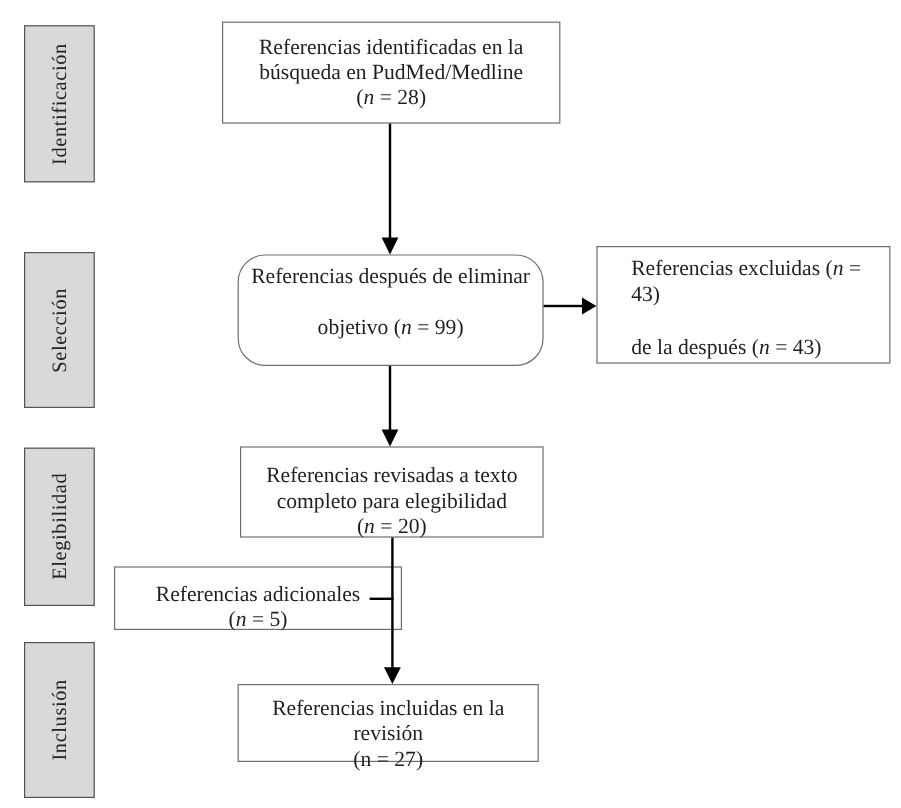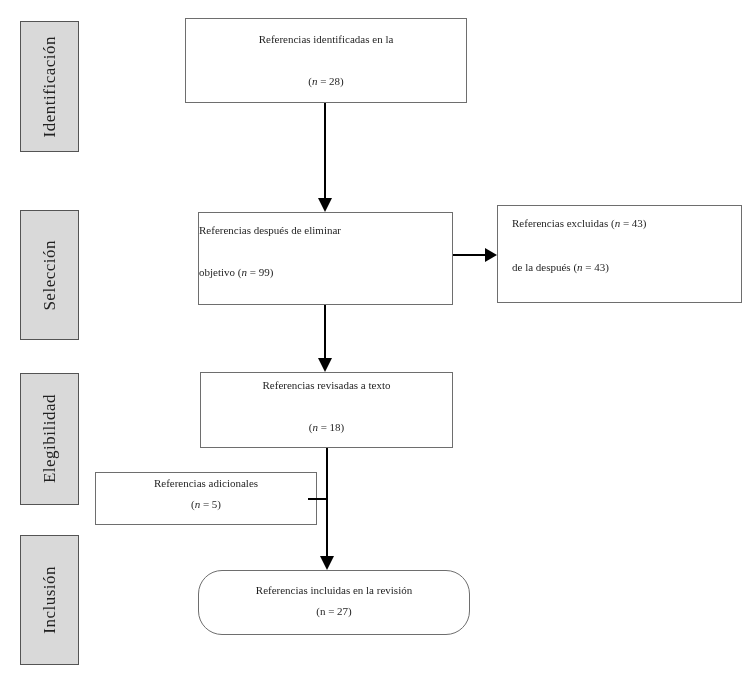--- a/index.html
+++ b/index.html
@@ -37,32 +37,32 @@
   .stage-2 { top: 210px; height: 130px; }
   .stage-3 { top: 373px; height: 132px; }
   .stage-4 { top: 535px; height: 130px; }
 
   
   .node {
     position: absolute;
     background: #ffffff;
     border: 1px solid #6e6e6e;
     box-sizing: border-box;
-    font-size: 11px;
+    font-size: 18px;
     line-height: 21px;
   }
   .node .node-text { width: 100%; }
   .node i { font-style: italic; }
 
   .node-identified { left: 185px; top: 18px;  width: 282px; height: 85px; text-align: center; padding-top: 10px; }
-  .node-screened   { left: 198px; top: 212px; width: 255px; height: 93px; text-align: left; padding-top: 7px; }
-  .node-excluded   { left: 497px; top: 205px; width: 245px; height: 98px; text-align: left; padding: 6px 8px 0 14px; line-height: 22px; }
-  .node-fulltext   { left: 200px; top: 372px; width: 253px; height: 76px; text-align: center; padding-top: 2px; }
-  .node-additional { left: 95px;  top: 472px; width: 222px; height: 53px; text-align: center; padding-top: 0; }
-  .node-included   { left: 198px; top: 570px; width: 272px; height: 65px; text-align: center; padding-top: 9px; border-radius: 24px; }
+  .node-screened   { left: 198px; top: 212px; width: 255px; height: 93px; text-align: center; padding-top: 7px; border-radius: 23px; }
+  .node-excluded   { left: 497px; top: 205px; width: 245px; height: 98px; text-align: left; padding: 6px 8px 0 28px; line-height: 22px; }
+  .node-fulltext   { left: 200px; top: 372px; width: 253px; height: 76px; text-align: center; padding-top: 13px; }
+  .node-additional { left: 95px;  top: 472px; width: 240px; height: 53px; text-align: center; padding-top: 12px; }
+  .node-included   { left: 198px; top: 570px; width: 251px; height: 65px; text-align: center; padding-top: 9px; }
 
   
   .line { position: absolute; background: #000000; }
   .v-line-1 { left: 324px; top: 103px; width: 2px; height: 96px; }
   .v-line-2 { left: 324px; top: 305px; width: 2px; height: 54px; }
   .v-line-3 { left: 326px; top: 448px; width: 2px; height: 109px; }
   .h-line-1 { left: 453px; top: 254px; width: 33px; height: 2px; }
   .h-line-2 { left: 308px; top: 498px; width: 20px; height: 2px; }
 
   
@@ -86,30 +86,30 @@
     <span class="stage-label">Selección</span>
   </div>
   <div class="stage stage-3">
     <span class="stage-label">Elegibilidad</span>
   </div>
   <div class="stage stage-4">
     <span class="stage-label">Inclusión</span>
   </div>
 
   <div class="node node-identified">
-    <div class="node-text"><span>Referencias identificadas en la</span><br><br><span>(</span><i>n</i><span> = 28)</span></div>
+    <div class="node-text"><span>Referencias identificadas en la</span><br><span>búsqueda en PudMed/Medline</span><br><span>(</span><i>n</i><span> = 28)</span></div>
   </div>
   <div class="node node-screened">
     <div class="node-text"><span>Referencias después de eliminar</span><br><br><span>objetivo (</span><i>n</i><span> = 99)</span></div>
   </div>
   <div class="node node-excluded">
     <div class="node-text"><span>Referencias excluidas (</span><i>n</i><span> = 43)</span><br><br><span>de la después (</span><i>n</i><span> = 43)</span></div>
   </div>
   <div class="node node-fulltext">
-    <div class="node-text"><span>Referencias revisadas a texto</span><br><br><span>(</span><i>n</i><span> = 18)</span></div>
+    <div class="node-text"><span>Referencias revisadas a texto</span><br><span>completo para elegibilidad</span><br><span>(</span><i>n</i><span> = 20)</span></div>
   </div>
   <div class="node node-additional">
     <div class="node-text"><span>Referencias adicionales</span><br><span>(</span><i>n</i><span> = 5)</span></div>
   </div>
   <div class="node node-included">
     <div class="node-text"><span>Referencias incluidas en la revisión</span><br><span>(n = 27)</span></div>
   </div>
 
   <div class="line v-line-1"></div>
   <div class="head head-down head-1"></div>

